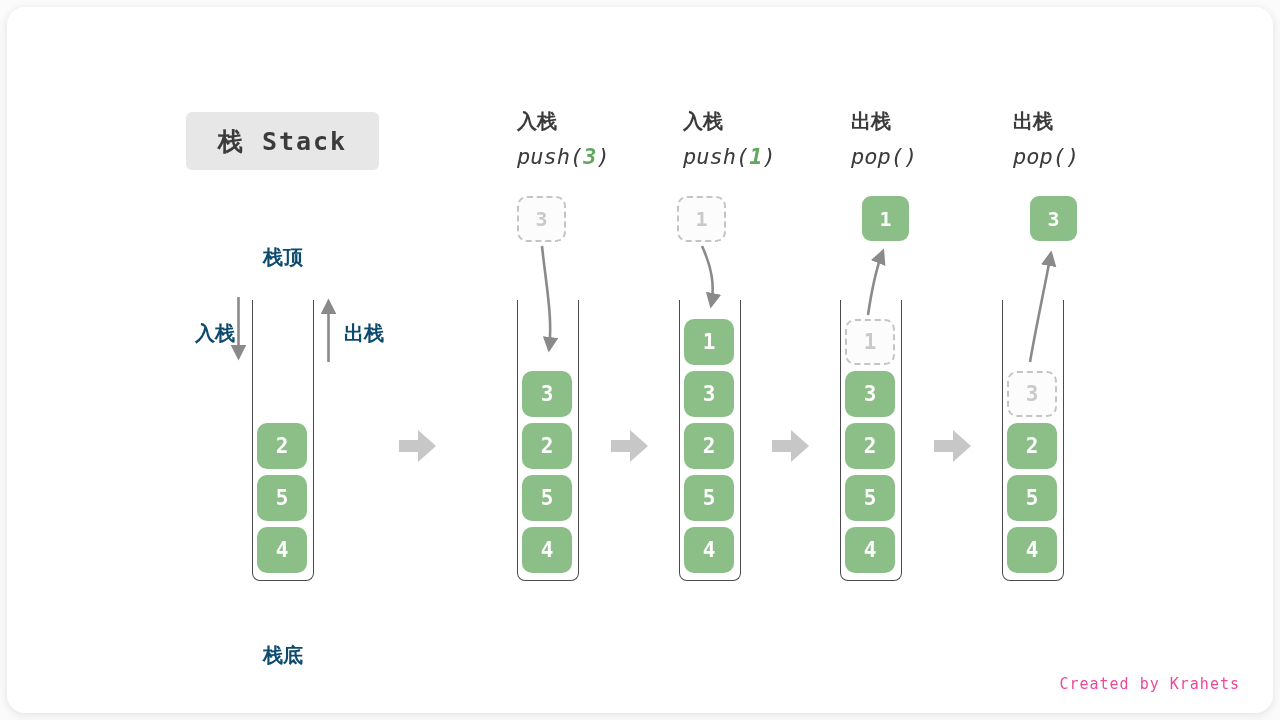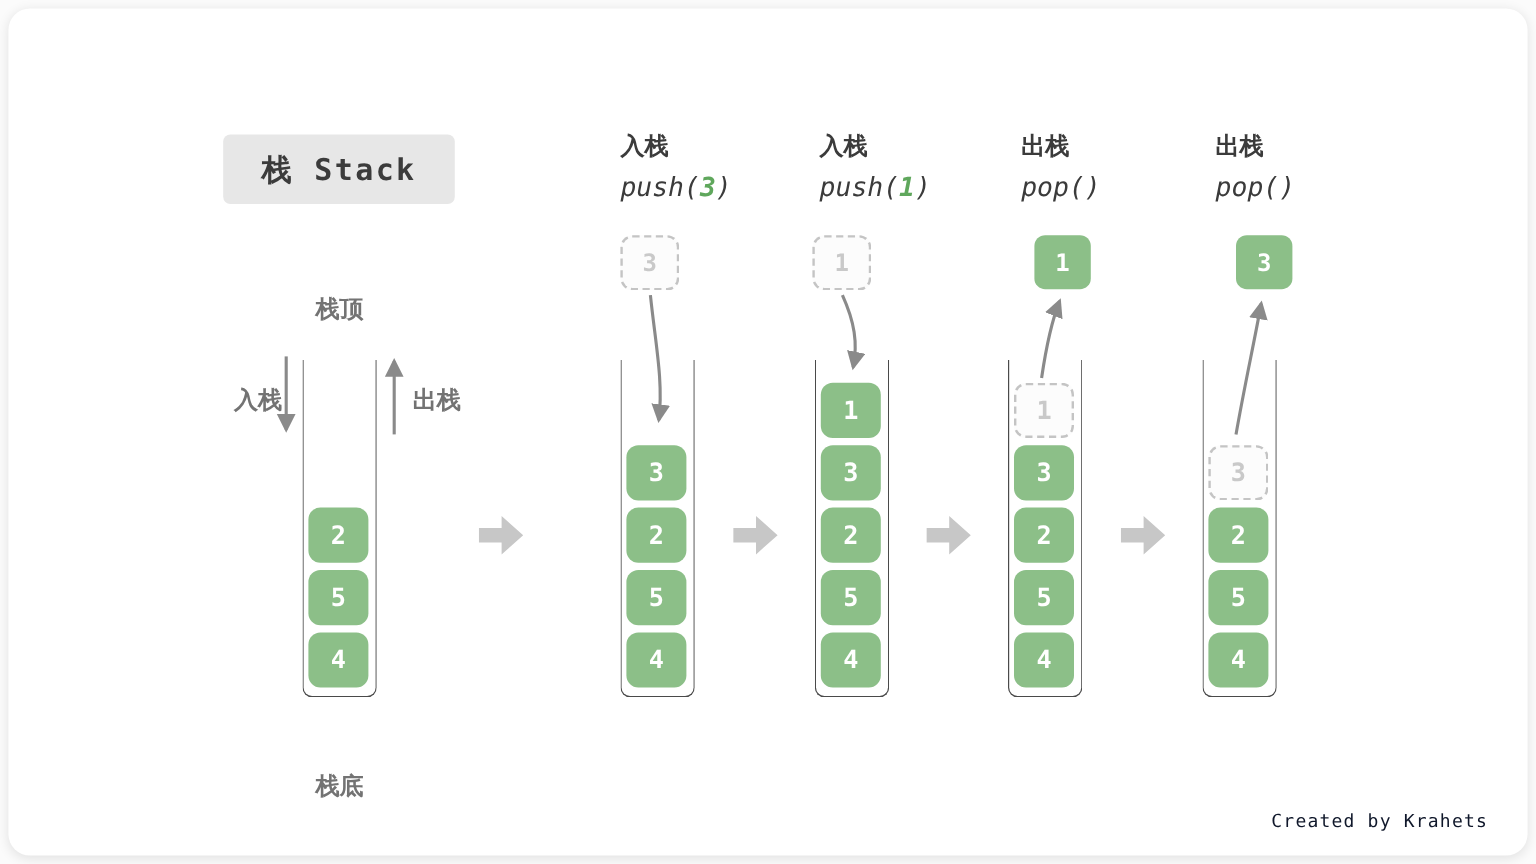--- a/index.html
+++ b/index.html
@@ -14,21 +14,21 @@
 
   .title-box {
     position: absolute; left: 186px; top: 112px; width: 193px; height: 58px;
     background: #e7e7e7; border-radius: 6px;
     display: flex; align-items: center; justify-content: center;
     font-family: "DejaVu Sans Mono", monospace; font-weight: bold;
     font-size: 25px; color: #3b3b3b; letter-spacing: 2px;
   }
 
   .zh-label {
-    position: absolute; font-weight: bold; font-size: 20px; color: #737373;
+    position: absolute; font-weight: bold; font-size: 20px; color: #0c4a6e;
     text-align: center; width: 90px;
   }
 
   .op-header { position: absolute; top: 108px; }
   .op-zh { font-weight: bold; font-size: 20px; color: #3b3b3b; margin-bottom: 9px; }
   .op-code { font-family: "DejaVu Sans Mono", monospace; font-size: 22px; color: #3b3b3b; font-style: italic; }
   .op-code .arg { color: #5fa75c; font-weight: bold; }
 
   .stack {
     position: absolute; top: 300px; width: 62px; height: 281px;
@@ -56,21 +56,21 @@
   .float-box.dashed { border: 2px dashed #c4c4c4; color: #c9c9c9; background: #fcfcfc; }
   .float-box.solid { background: #8cbf88; color: #ffffff; width: 47px; height: 45px; border-radius: 9px; }
 
   .block-arrow { position: absolute; top: 429px; width: 38px; height: 34px; }
 
   .arrows-overlay { position: absolute; left: 0; top: 0; width: 1280px; height: 720px; pointer-events: none; }
 
   .watermark {
     position: absolute; top: 675px; right: 40px;
     font-family: "DejaVu Sans Mono", monospace; font-size: 15px;
-    color: #0f172a; letter-spacing: 1px;
+    color: #ec4899; letter-spacing: 1px;
   }
 </style>
 </head>
 <body>
 
 <div class="card">
   <div class="layer">
 
     <div class="title-box">栈 Stack</div>
 

